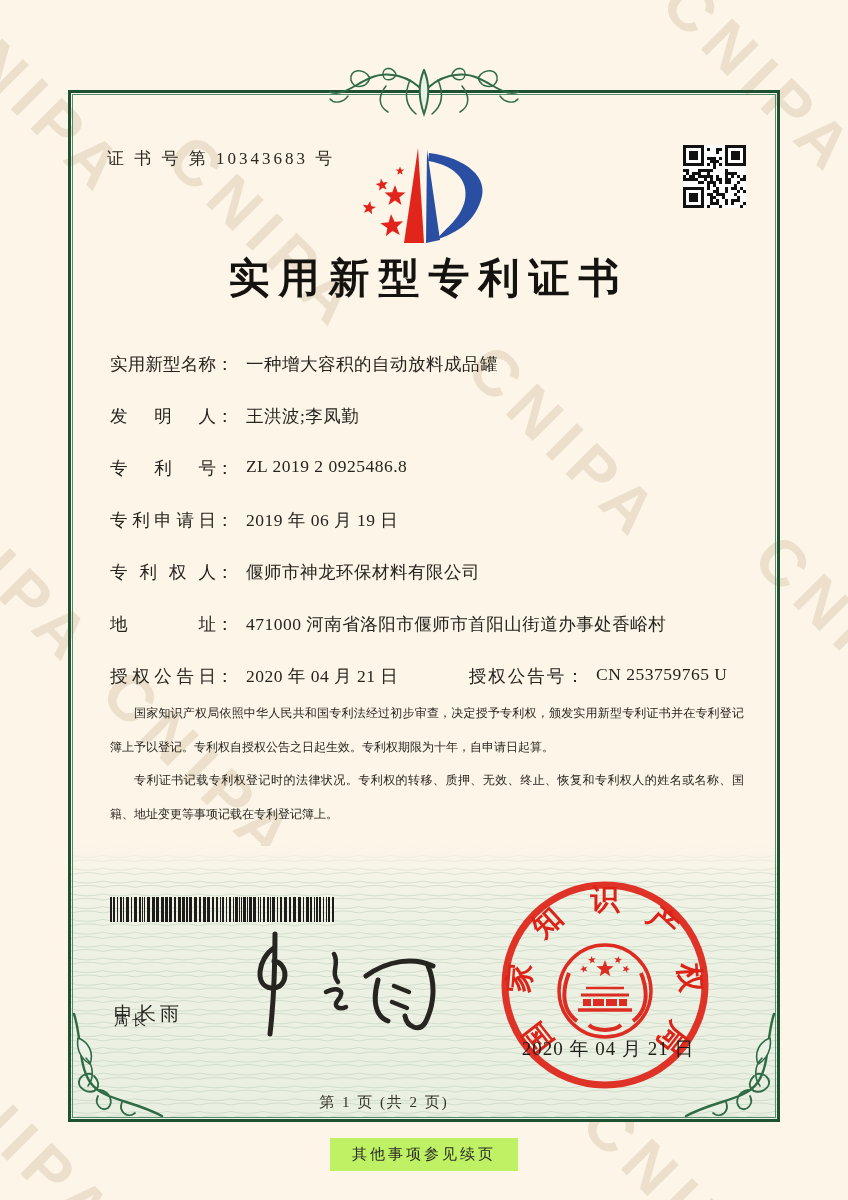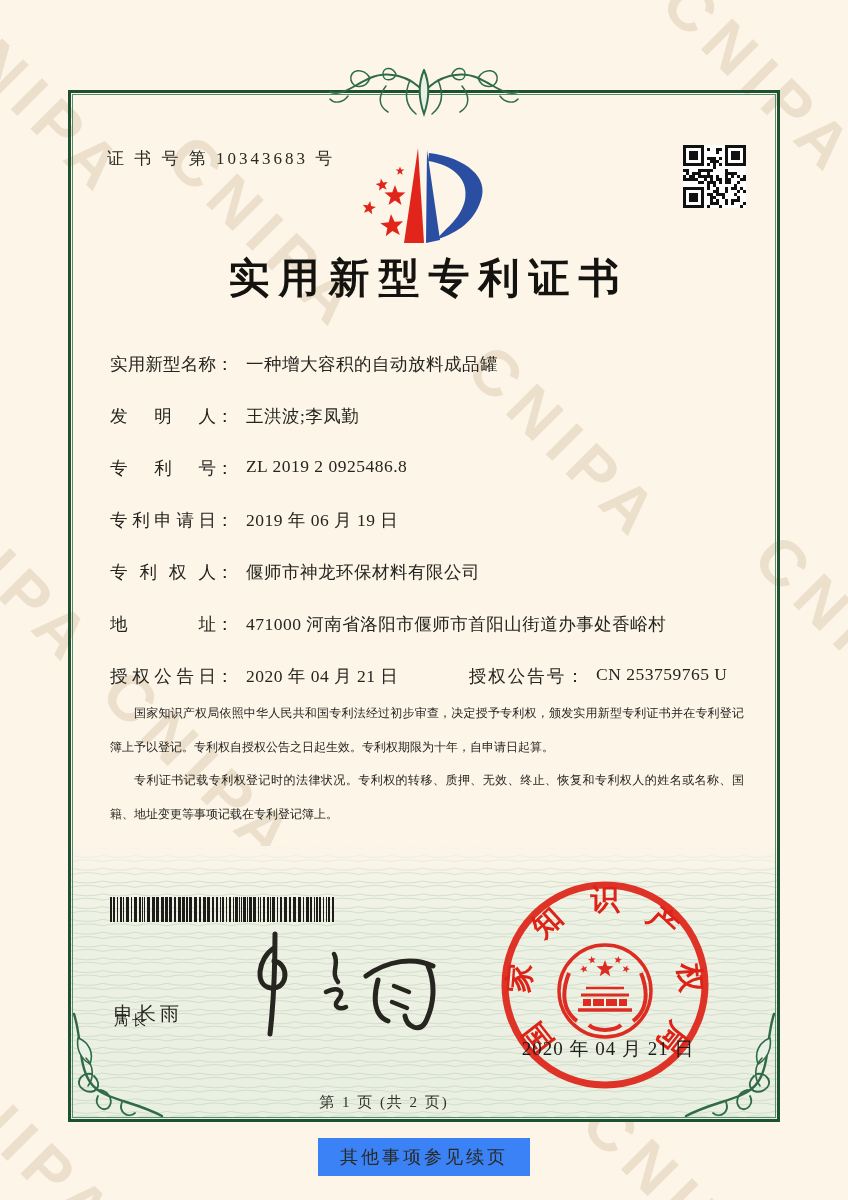--- a/index.html
+++ b/index.html
@@ -59,22 +59,22 @@
   .sig-name{position:absolute;left:114px;top:1001px;z-index:3;font-size:19px;letter-spacing:4px;}
   .sig-script{position:absolute;left:228px;top:928px;width:220px;height:118px;z-index:3;}
   
   .seal{position:absolute;left:495px;top:875px;width:220px;height:220px;z-index:4;}
   .seal-date{position:absolute;left:498px;top:1036px;width:220px;z-index:4;
     text-align:center;font-size:19px;letter-spacing:1px;color:#1e1c18;}
   
   .page-info{position:absolute;left:0;top:1093px;width:768px;z-index:3;
     text-align:center;font-size:15px;letter-spacing:2px;color:#33322b;}
   .cont-note{position:absolute;left:0;top:1138px;width:848px;z-index:3;text-align:center;}
-  .cont-note span{display:inline-block;background:#3b82f6;padding:7px 22px;
-    font-size:18px;letter-spacing:3px;color:#2a2922;}
+  .cont-note span{display:inline-block;background:#bef264;padding:7px 22px;
+    font-size:15px;letter-spacing:3px;color:#2a2922;}
 </style>
 </head>
 <body>
 
 <div class="wm" style="left:-30px;top:-15px;">CNIPA</div>
 <div class="wm" style="left:205px;top:120px;">CNIPA</div>
 <div class="wm" style="left:700px;top:-35px;">CNIPA</div>
 <div class="wm" style="left:505px;top:330px;">CNIPA</div>
 <div class="wm" style="left:-62px;top:455px;">CNIPA</div>
 <div class="wm" style="left:792px;top:520px;">CNIPA</div>

